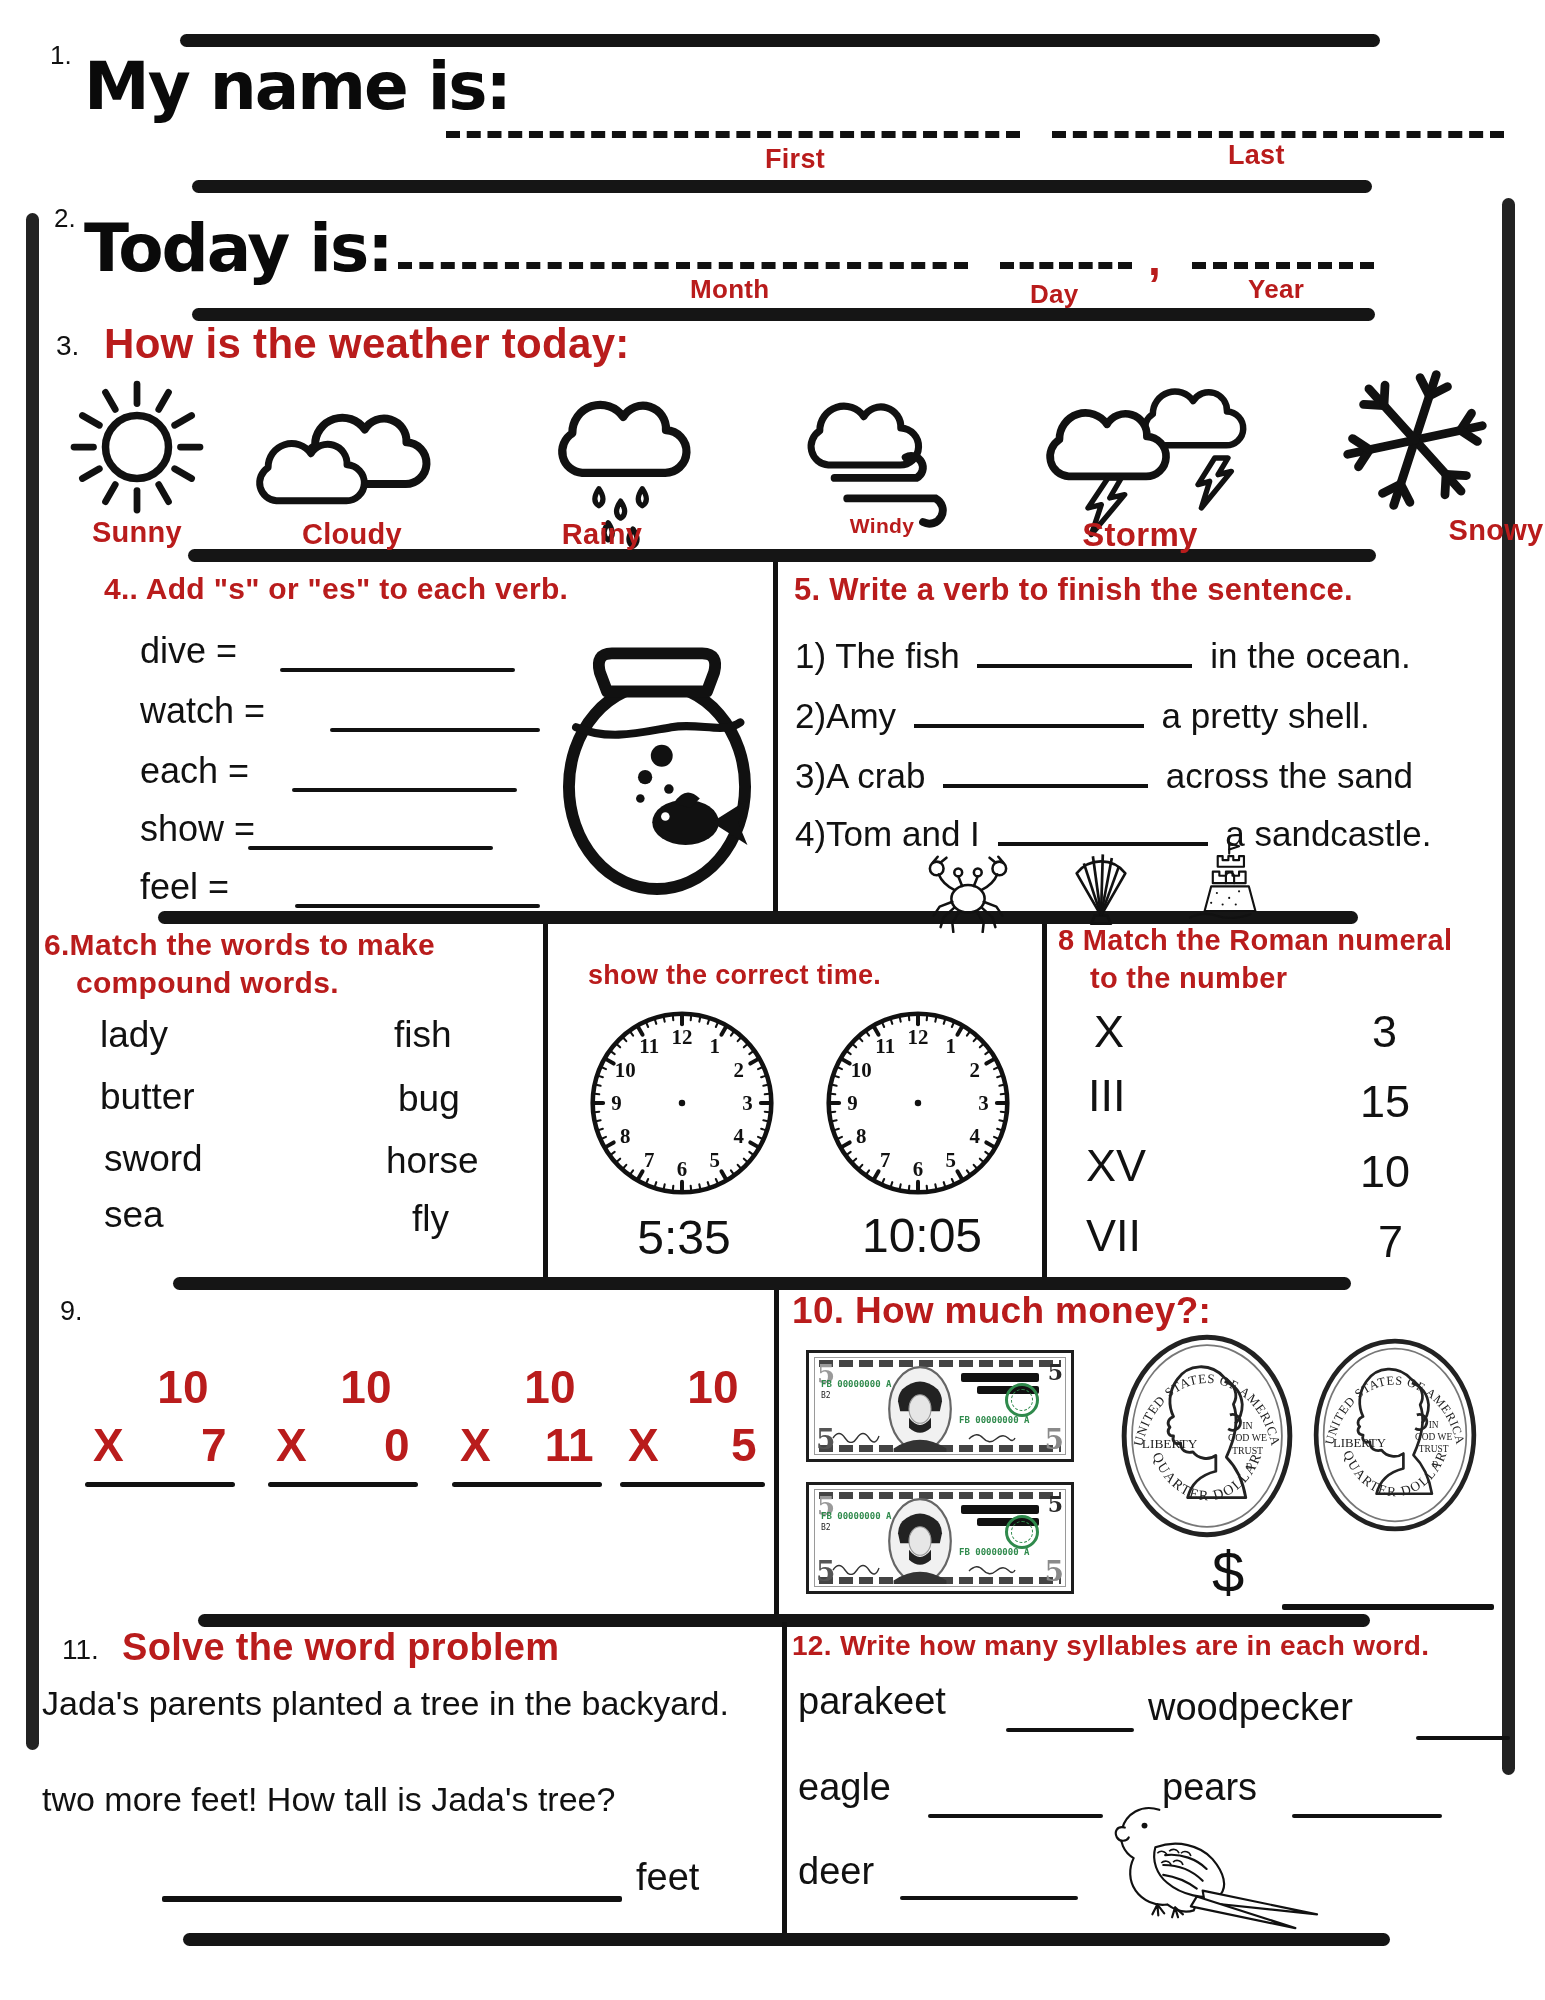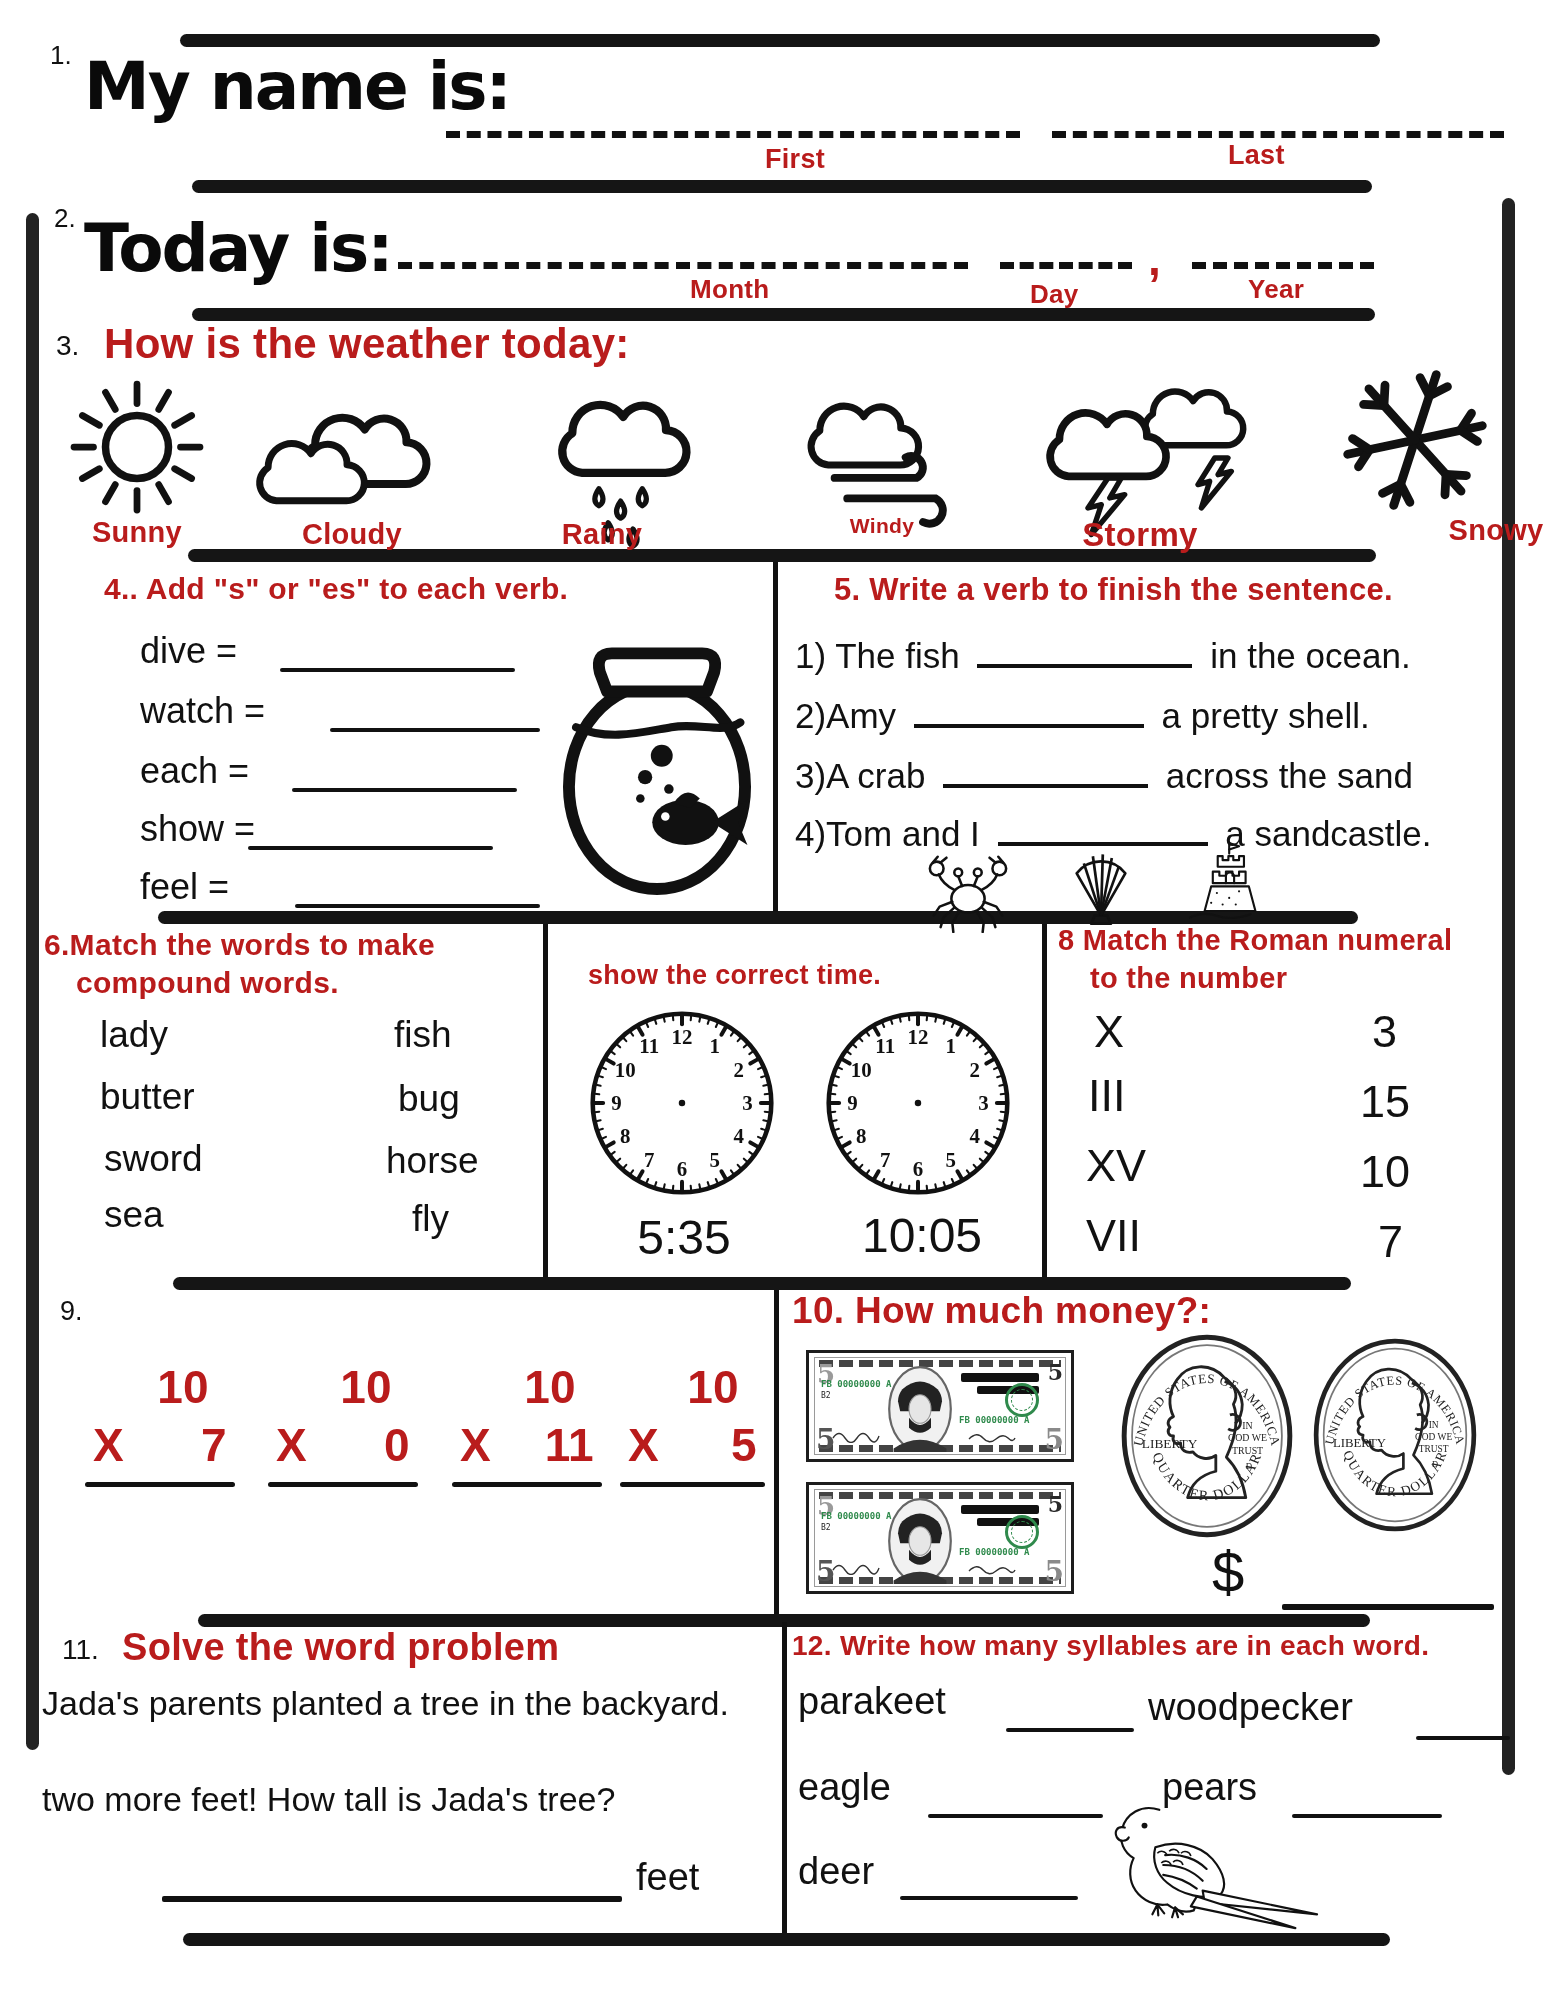--- a/index.html
+++ b/index.html
@@ -198,21 +198,21 @@
     <circle cx="55" cy="64" r="2" fill="#111"></circle>
       <circle cx="43" cy="68" r="1.8" fill="#111"></circle>
     <g fill="#111">
       <ellipse cx="62" cy="78" rx="14" ry="9.5"></ellipse>
       <path d="M73 78 l15 -9.5 -4 9.5 4 9.5 z"></path>
       <path d="M57 70 q5 -8 11 -2 l-4 4 z"></path>
     </g>
     <circle cx="53.5" cy="75.5" r="1.8" fill="#fff"></circle>
   </svg>
 
-  <div class="abs hw" style="left:794px;top:572px;font-size:31px;margin-left:40px;">5. Write a verb to finish the sentence.</div>
+  <div class="abs hw" style="left:794px;top:572px;font-size:31px;">5. Write a verb to finish the sentence.</div>
   <div class="abs pl" style="left:795px;top:628px;font-size:35px;">
     <span>1) The fish</span>
     <span class="blank" style="width:215px;margin:0 8px;"></span>
     <span>in the ocean.</span>
   </div>
   <div class="abs pl" style="left:795px;top:688px;font-size:35px;">
     <span>2)Amy</span>
     <span class="blank" style="width:230px;margin:0 8px;"></span>
     <span>a pretty shell.</span>
   </div>

